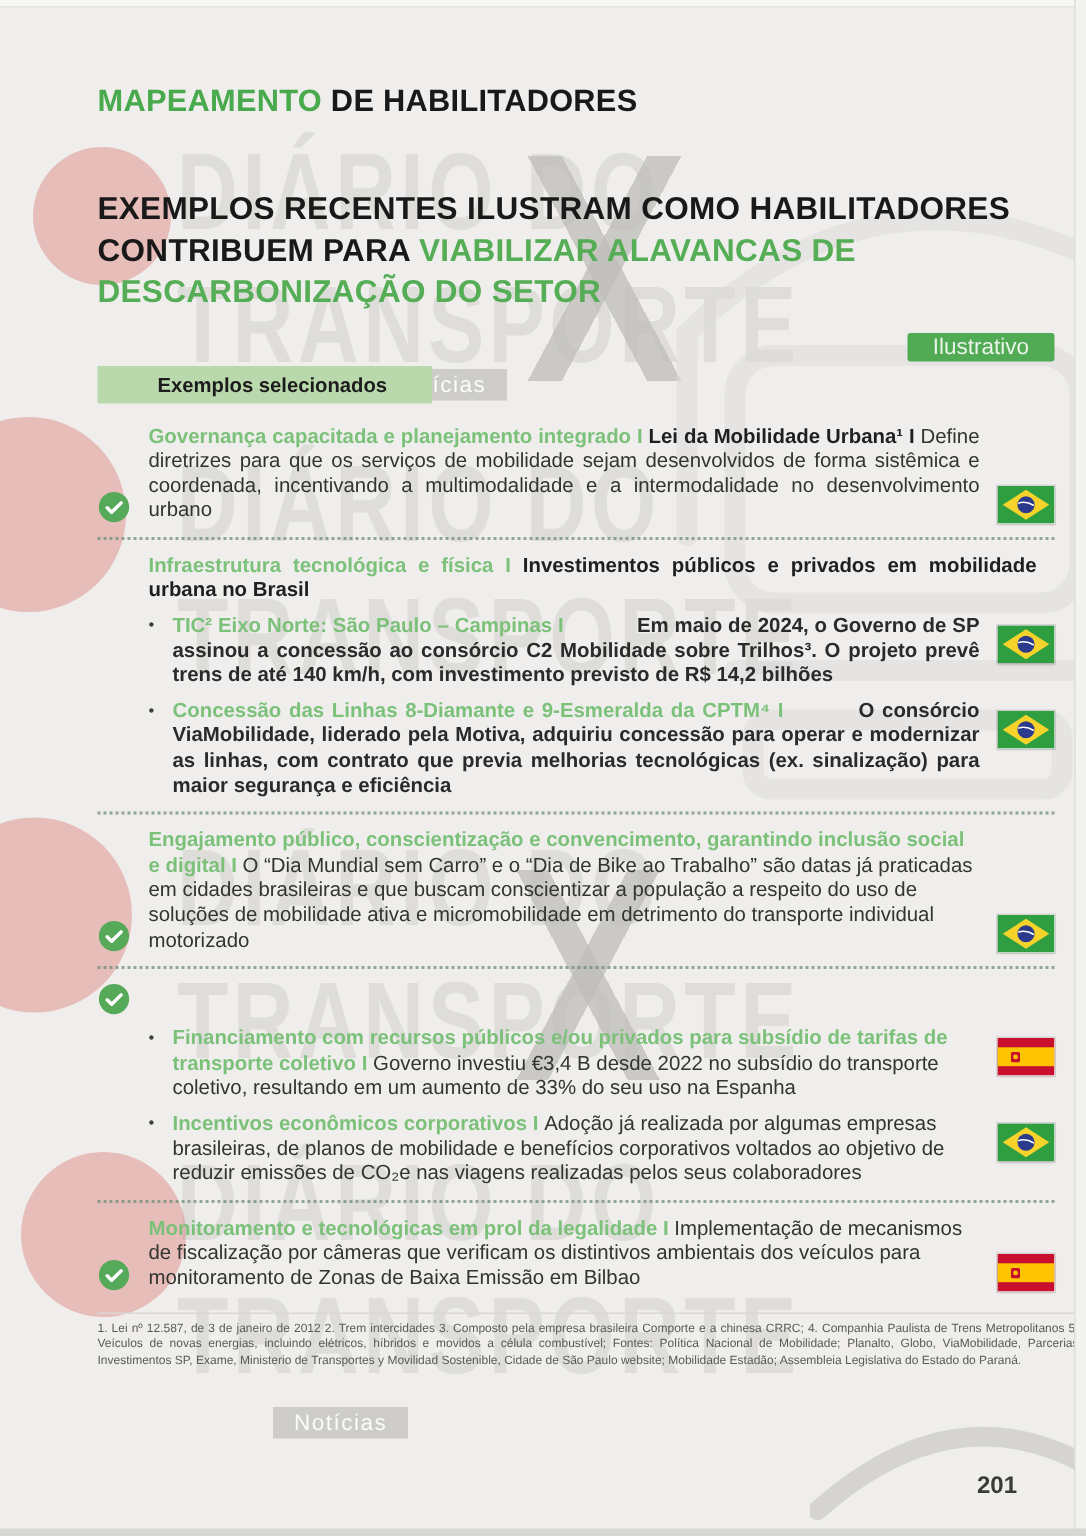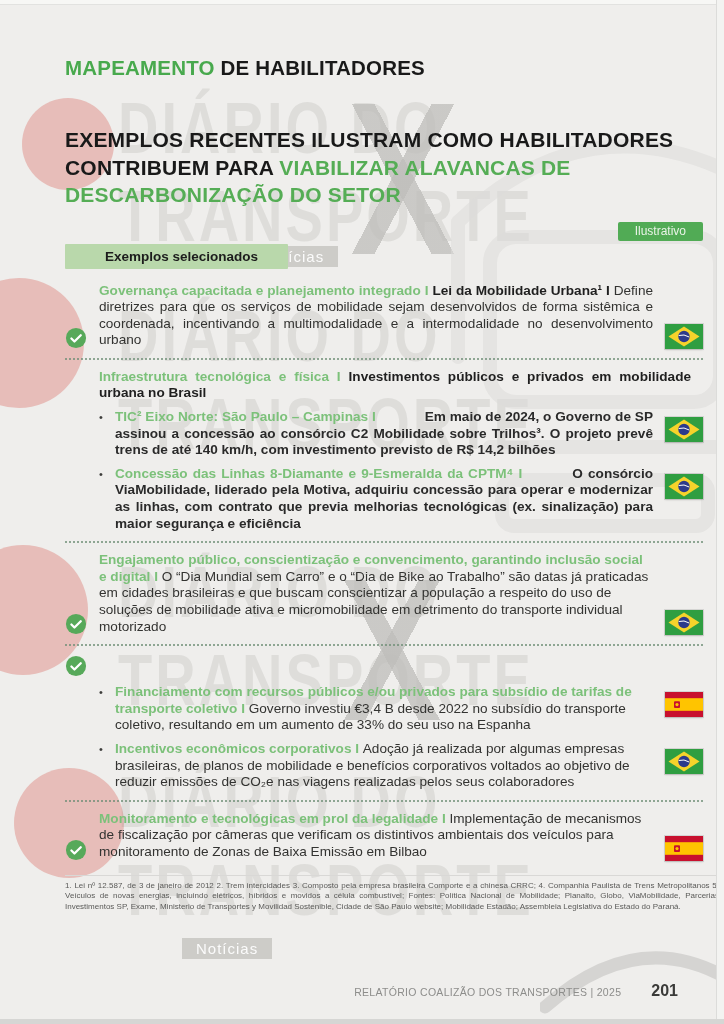--- a/index.html
+++ b/index.html
@@ -32,21 +32,21 @@
   }
   .wm svg{display:block;}
 
   
   .content{position:relative; z-index:1; padding:56px 21px 0 65px;}
   .page-title{font-size:20.5px; line-height:24px; font-weight:800; color:#191919; margin:0 0 46px 0; letter-spacing:0.2px;}
   .tg{color:#48a94d;}
   .page-subtitle{font-size:21px; line-height:27.5px; font-weight:800; color:#191919; margin:0; letter-spacing:0.2px;}
   .sg{color:#55ad55;}
   .badge-row{display:flex; justify-content:flex-end; margin-top:13px;}
-  .badge{background:#51ab55; color:#e9f3e7; font-size:12px; line-height:13px; padding:3px 17px; border-radius:2px;}
+  .badge{background:#51ab55; color:#e9f3e7; font-size:15px; line-height:13px; padding:3px 17px; border-radius:2px;}
   .section-bar{
     margin-top:3px; display:inline-block; background:#b9d8ab; color:#1c1c1c;
     font-size:13.5px; font-weight:700; padding:5px 30px 5px 40px; border-radius:1px;
   }
   .items{margin-top:14px;}
   .item-row{display:flex; align-items:flex-end;}
   .check{width:22px; height:22px; margin-right:12px; flex-shrink:0;}
   .check svg{display:block;}
   .check-spacer{width:22px; margin-right:12px; flex-shrink:0;}
   .item-text{flex:1; font-size:13.6px; line-height:16.6px; padding-right:12px;}
@@ -246,20 +246,19 @@
               <circle cx="12" cy="12.6" r="1.6" fill="#ffc400"></circle>
             </svg>
           </span>
         </div>
       </div>
 
     <div class="footnote">1. Lei nº 12.587, de 3 de janeiro de 2012 2. Trem intercidades 3. Composto pela empresa brasileira Comporte e a chinesa CRRC; 4. Companhia Paulista de Trens Metropolitanos 5. Veículos de novas energias, incluindo elétricos, híbridos e movidos a célula combustível; Fontes: Política Nacional de Mobilidade; Planalto, Globo, ViaMobilidade, Parcerias Investimentos SP, Exame, Ministerio de Transportes y Movilidad Sostenible, Cidade de São Paulo website; Mobilidade Estadão; Assembleia Legislativa do Estado do Paraná.</div>
   </div>
 
   <div class="footer">
-    <span class="footer-title">RELATÓRIO COALIZÃO DOS TRANSPORTES | 2025</span>
     <span class="footer-page">201</span>
   </div>
 
   <div class="edge-top"></div>
   <div class="edge-right"></div>
   <div class="edge-bottom"></div>
 </div>
 
 </body></html>

